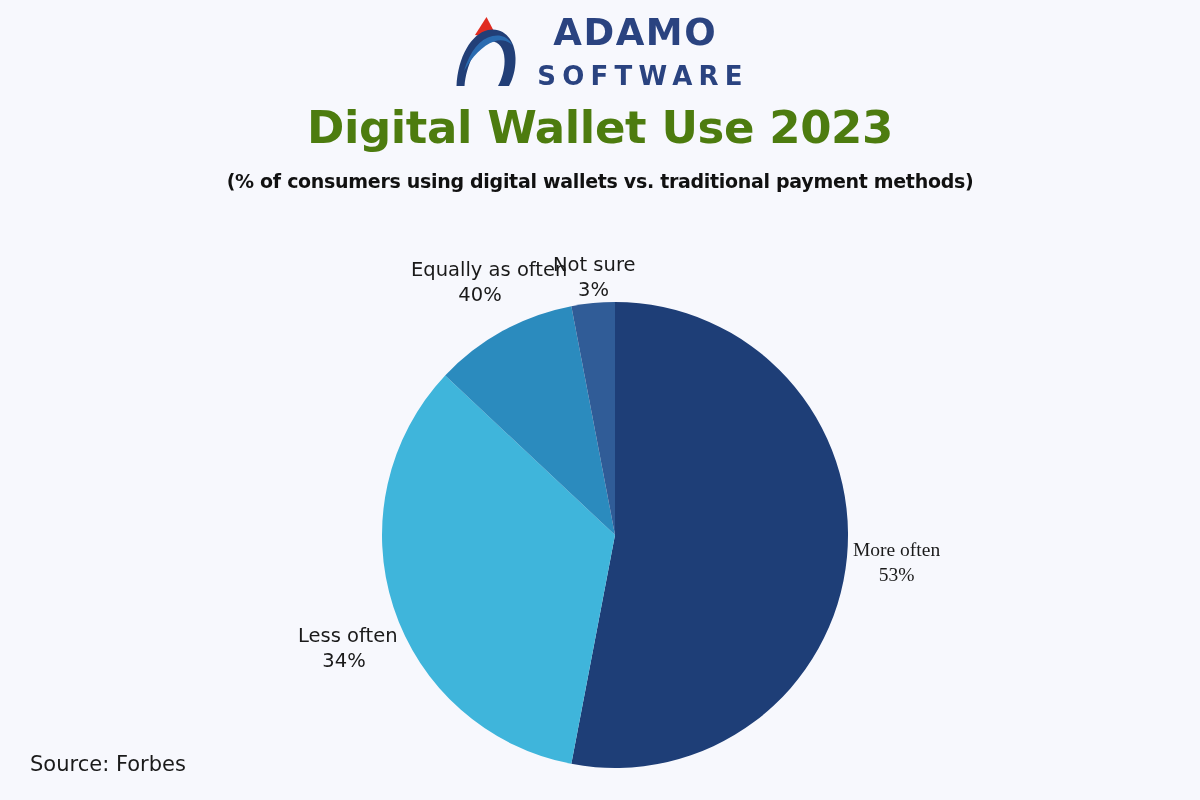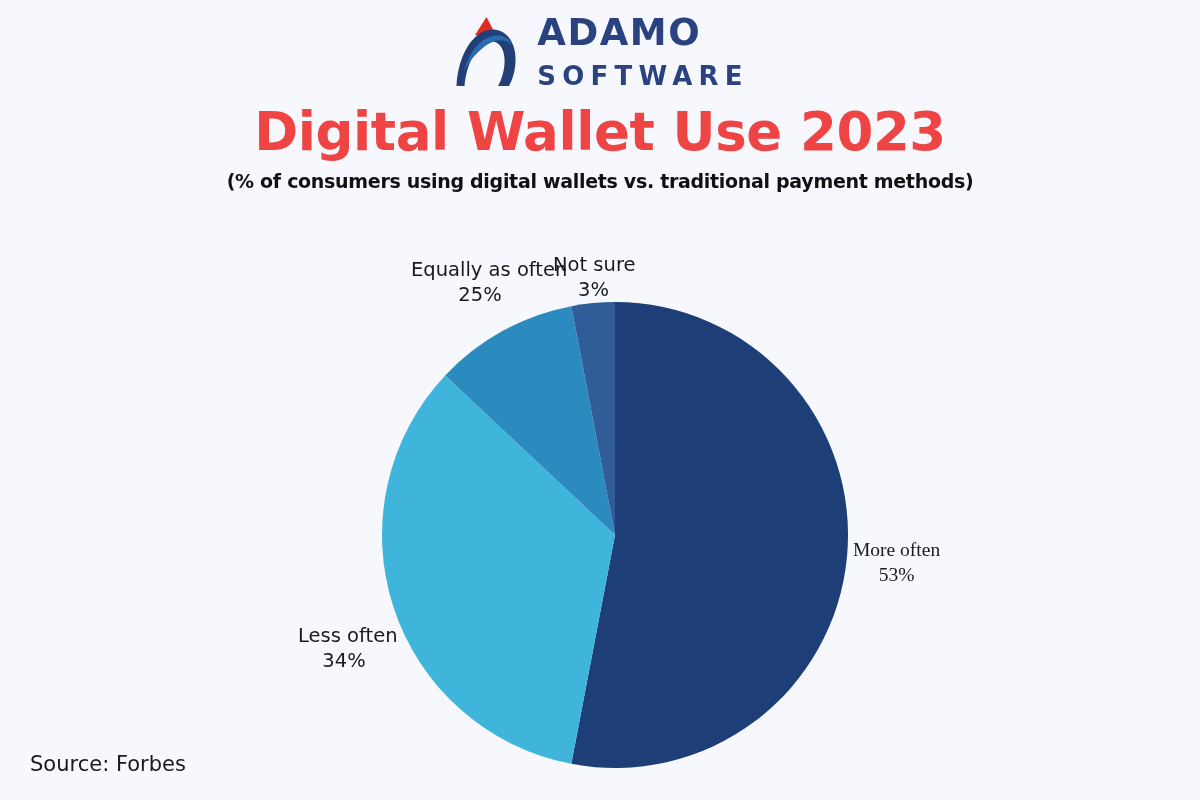--- a/index.html
+++ b/index.html
@@ -39,42 +39,43 @@
     align-items: flex-start;
     justify-content: center;
     line-height: 1;
   }
   .logo-adamo {
     font-family: "DejaVu Sans", sans-serif;
     font-size: 37px;
     font-weight: bold;
     letter-spacing: 1.5px;
     color: #2a4380;
+    margin-left: 16px;
   }
   .logo-software {
     font-family: "DejaVu Sans", sans-serif;
     font-size: 26px;
     font-weight: bold;
     letter-spacing: 6.2px;
     color: #2a4380;
     margin-top: 12px;
   }
 
   
   .chart-title {
     position: absolute;
     left: 0;
     top: 101px;
     width: 1200px;
     text-align: center;
     font-family: "DejaVu Sans", sans-serif;
-    font-size: 53px;
+    font-size: 45px;
     font-weight: bold;
     letter-spacing: -0.4px;
-    color: #ef4444;
+    color: #4d7c0f;
     white-space: nowrap;
   }
   .chart-subtitle {
     position: absolute;
     left: 0;
     top: 170px;
     width: 1200px;
     text-align: center;
     font-family: "DejaVu Sans", sans-serif;
     font-size: 19px;
@@ -187,21 +188,21 @@
   <span class="lbl-value">53%</span>
 </div>
 
 <div class="slice-label label-less-often">
   <span class="lbl-name">Less often</span>
   <span class="lbl-value">34%</span>
 </div>
 
 <div class="slice-label label-equally">
   <span class="lbl-name">Equally as often</span>
-  <span class="lbl-value">25%</span>
+  <span class="lbl-value">40%</span>
 </div>
 
 <div class="slice-label label-not-sure">
   <span class="lbl-name">Not sure</span>
   <span class="lbl-value">3%</span>
 </div>
 
 <div class="source-note">Source: Forbes</div>
 
 </body></html>

